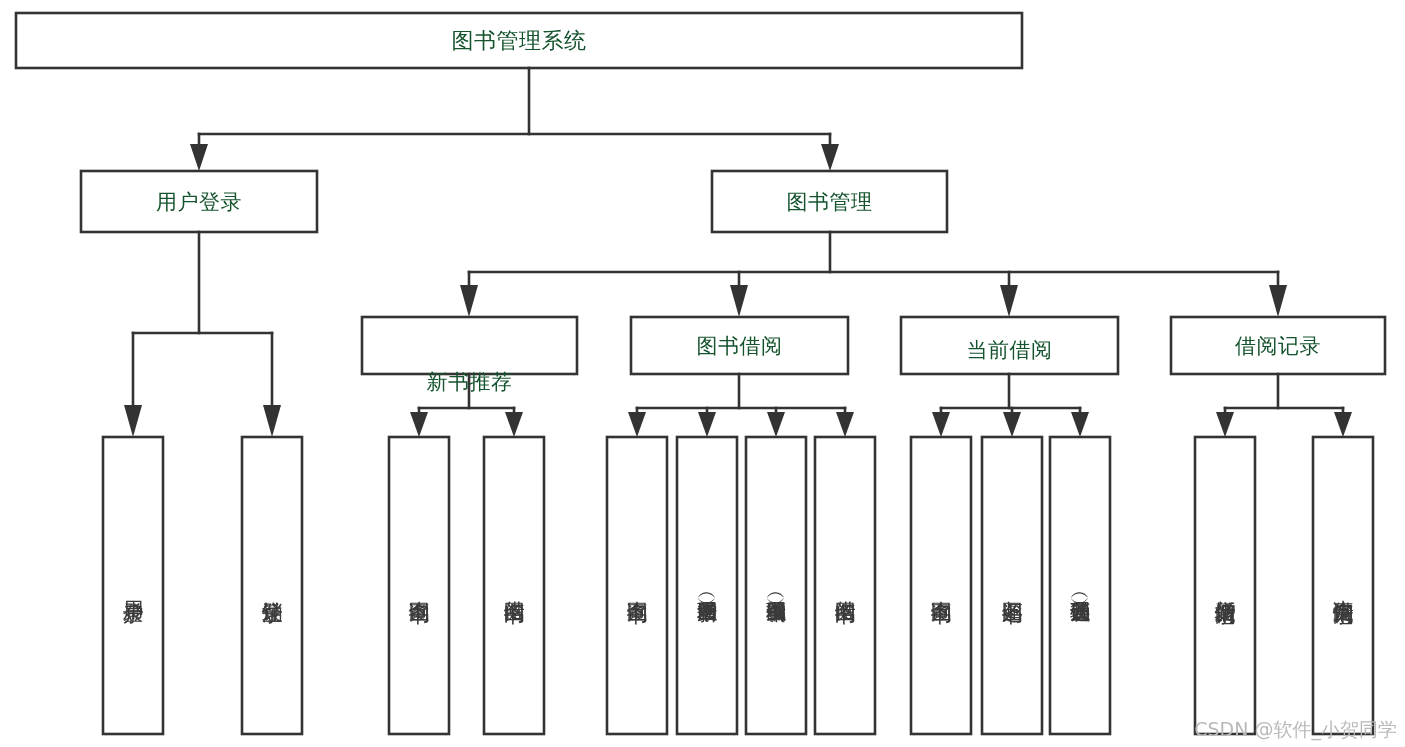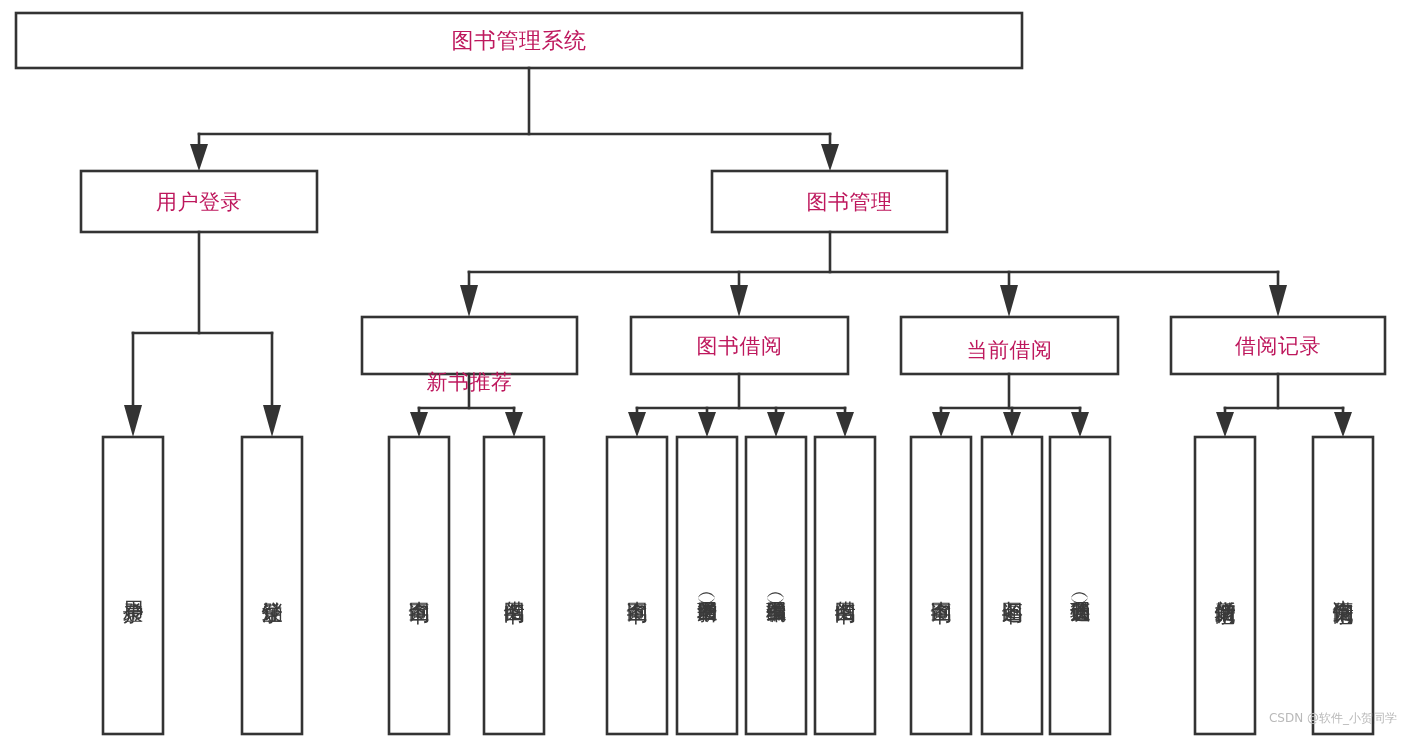--- a/index.html
+++ b/index.html
@@ -38,21 +38,21 @@
   .arrow-head {
     fill: #333333;
     stroke: none;
   }
   .node-label-h {
     position: absolute;
     display: flex;
     align-items: center;
     justify-content: center;
     text-align: center;
-    color: #be185d;
+    color: #14532d;
     font-size: 21px;
     letter-spacing: 0.5px;
     white-space: nowrap;
     pointer-events: none;
   }
   .node-label-v {
     position: absolute;
     display: flex;
     align-items: center;
     justify-content: center;
@@ -67,22 +67,22 @@
   .node-label-v.tight {
     letter-spacing: 0px;
     font-size: 20px;
   }
   .root-label {
     font-size: 22px;
   }
   .watermark {
     position: absolute;
     right: 8px;
-    bottom: 20px;
-    font-size: 12px;
+    bottom: 4px;
+    font-size: 19px;
     color: #b9b9b9;
     white-space: nowrap;
     pointer-events: none;
   }
 </style>
 </head>
 <body>
 
 <div id="diagram-root">
 
@@ -187,21 +187,21 @@
       <path class="connector" d="M 1343 408 L 1343 415"></path>
       <polygon class="arrow-head" points="1225,437 1216,412 1234,412"></polygon>
       <polygon class="arrow-head" points="1343,437 1334,412 1352,412"></polygon>
     </g>
 
   </svg>
 
   <div class="node-label-h root-label" style="left:16px; top:13px; width:1006px; height:55px;">图书管理系统</div>
 
   <div class="node-label-h" style="left:81px; top:171px; width:236px; height:61px;">用户登录</div>
-  <div class="node-label-h" style="left:712px; top:171px; width:235px; height:61px;padding-left:20px;">图书管理</div>
+  <div class="node-label-h" style="left:712px; top:171px; width:235px; height:61px;">图书管理</div>
 
   <div class="node-label-h" style="left:362px; top:317px; width:215px; height:57px;margin-top:36px;">新书推荐</div>
   <div class="node-label-h" style="left:631px; top:317px; width:217px; height:57px;border-radius:19px;">图书借阅</div>
   <div class="node-label-h" style="left:901px; top:317px; width:217px; height:66px;">当前借阅</div>
   <div class="node-label-h" style="left:1171px; top:317px; width:214px; height:57px;">借阅记录</div>
 
   <div class="node-label-v" style="left:103px; top:437px; width:60px; height:297px;">用户登录</div>
   <div class="node-label-v" style="left:242px; top:437px; width:60px; height:297px;">注销登录</div>
 
   <div class="node-label-v" style="left:389px; top:437px; width:60px; height:297px;">查询图书</div>

